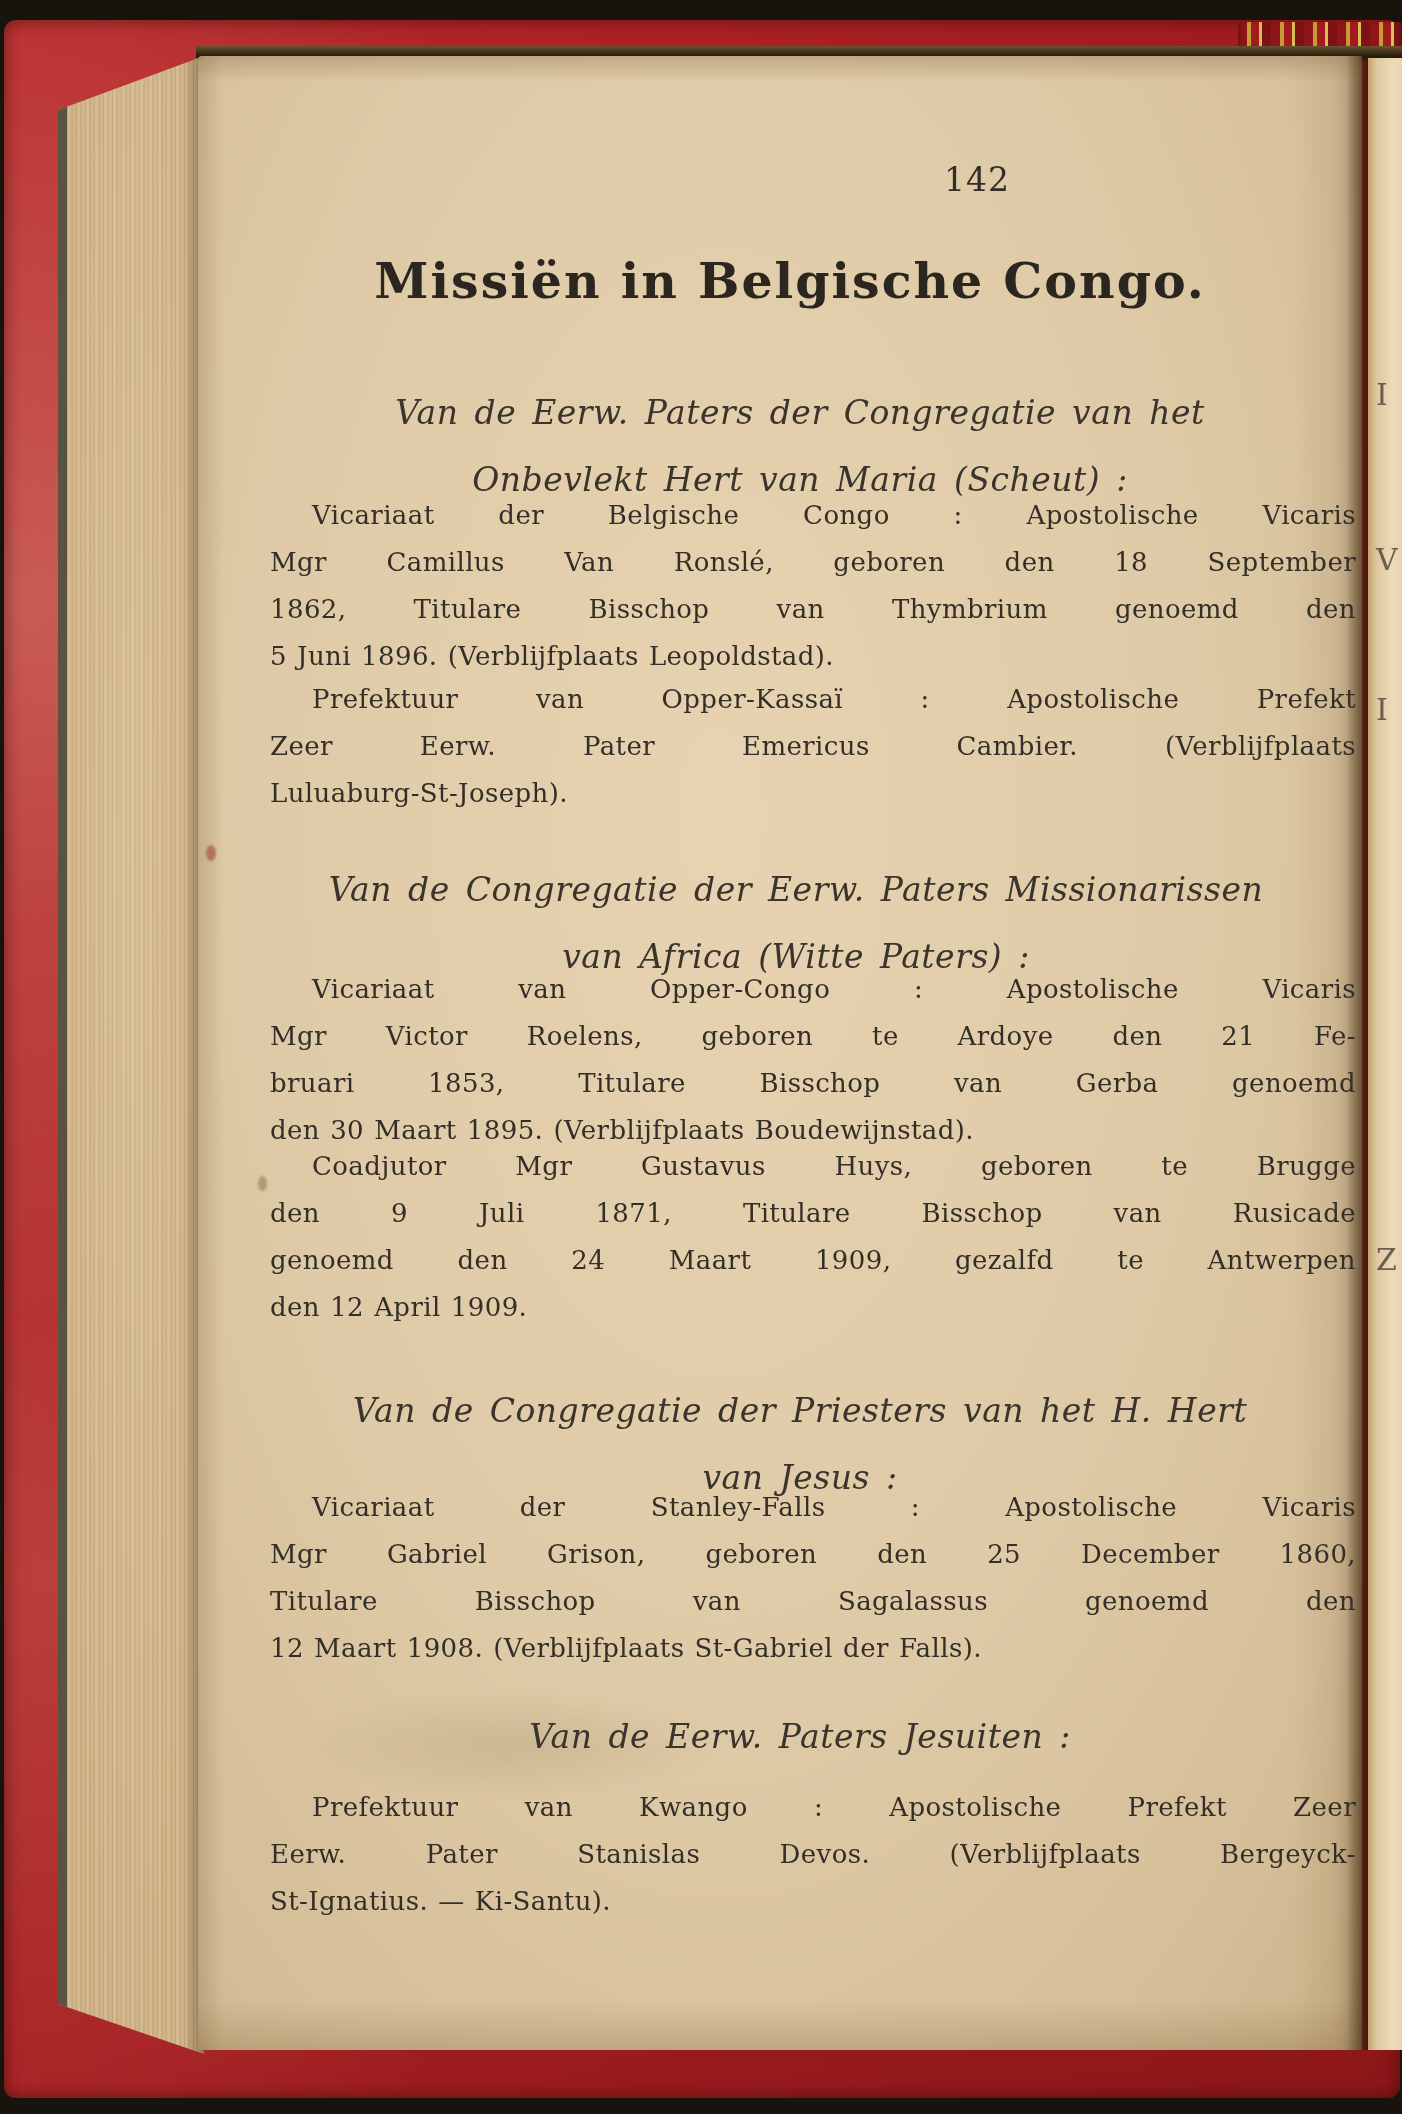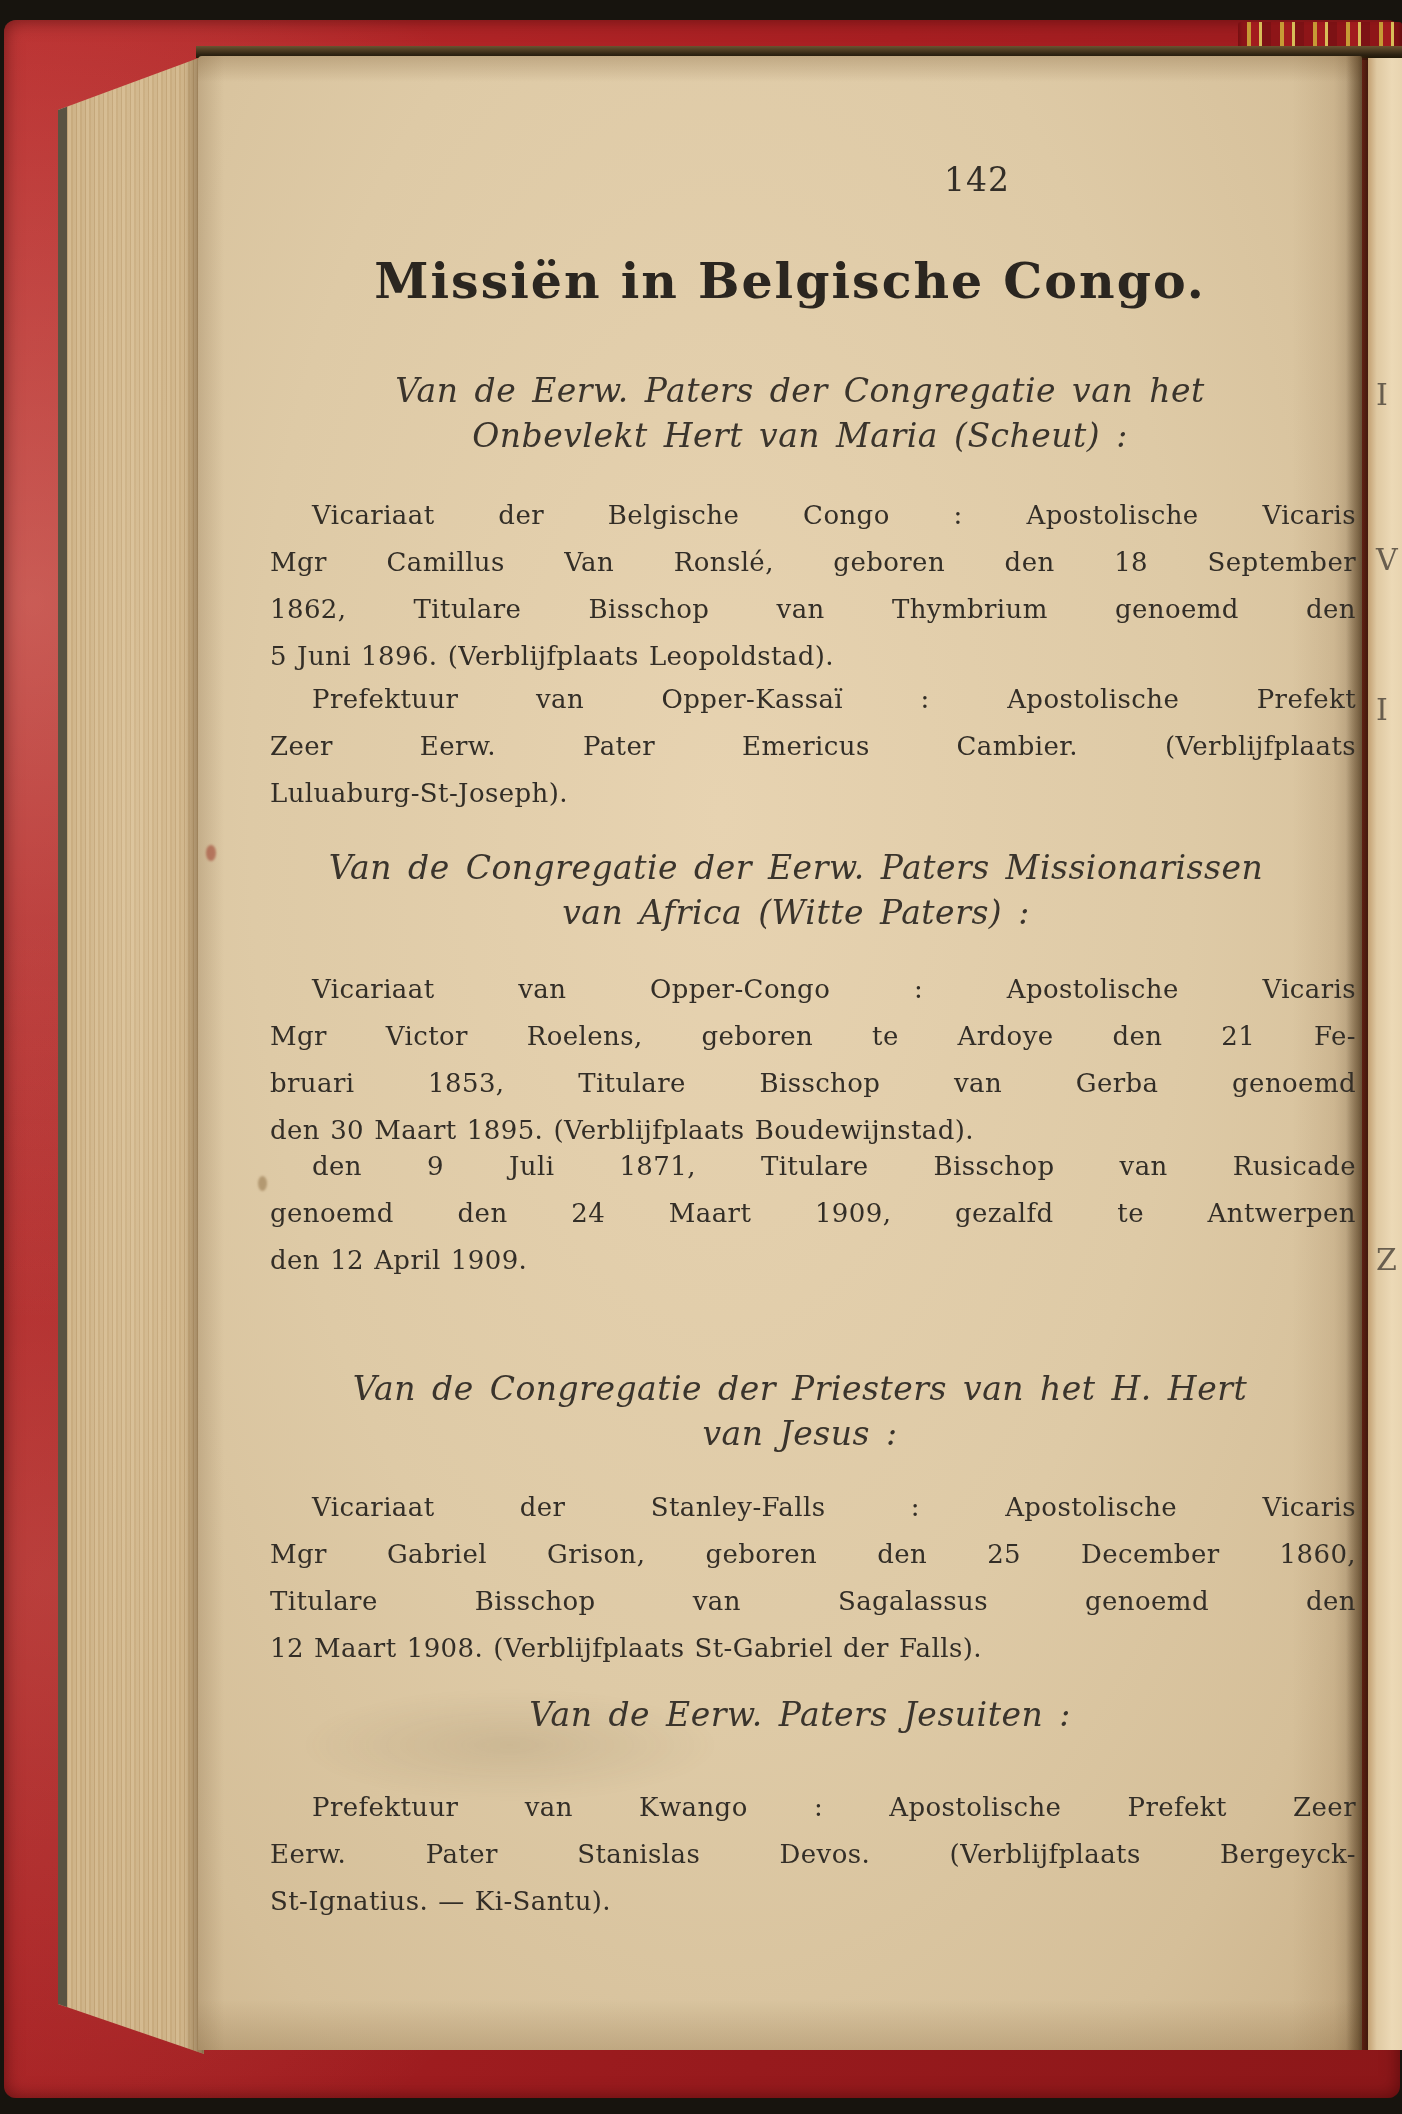--- a/index.html
+++ b/index.html
@@ -83,21 +83,21 @@
     font-size:33px;letter-spacing:1px;
   }
   .title{
     left:230px;top:252px;width:1120px;margin:0;text-align:center;
     font-size:49px;font-weight:bold;letter-spacing:2px;color:#2b2620;
   }
   .heading{
     font-style:italic;font-size:33px;line-height:45px;
     letter-spacing:.5px;word-spacing:5px;color:#3a342c;
   }
-  .heading .line{text-align:center;}
+  .heading .line{text-align:center;margin-top:22px;}
   .h1{left:260px;top:368px;width:1080px;}
   .h2{left:256px;top:845px;width:1080px;}
   .h3{left:260px;top:1366px;width:1080px;}
   .h4{left:260px;top:1692px;width:1080px;}
   .para{
     left:270px;width:1086px;
     font-size:26px;line-height:47px;letter-spacing:.4px;word-spacing:1.5px;
   }
   .para .line{text-align:justify;text-align-last:justify;}
   .para .line.last{text-align-last:left;}
@@ -157,20 +157,21 @@
     </div>
 
   <div class="print para p3">
       <div class="line">Vicariaat van Opper-Congo : Apostolische Vicaris</div>
       <div class="line">Mgr Victor Roelens, geboren te Ardoye den 21 Fe-</div>
       <div class="line">bruari 1853, Titulare Bisschop van Gerba genoemd</div>
       <div class="line last">den 30 Maart 1895. (Verblijfplaats Boudewijnstad).</div>
     </div>
 
   <div class="print para p4">
+      <div class="line">Coadjutor Mgr Gustavus Huys, geboren te Brugge</div>
       <div class="line">den 9 Juli 1871, Titulare Bisschop van Rusicade</div>
       <div class="line">genoemd den 24 Maart 1909, gezalfd te Antwerpen</div>
       <div class="line last">den 12 April 1909.</div>
     </div>
 
   <div class="print heading h3">
       <div class="line">Van de Congregatie der Priesters van het H. Hert</div>
       <div class="line last">van Jesus :</div>
     </div>
 

